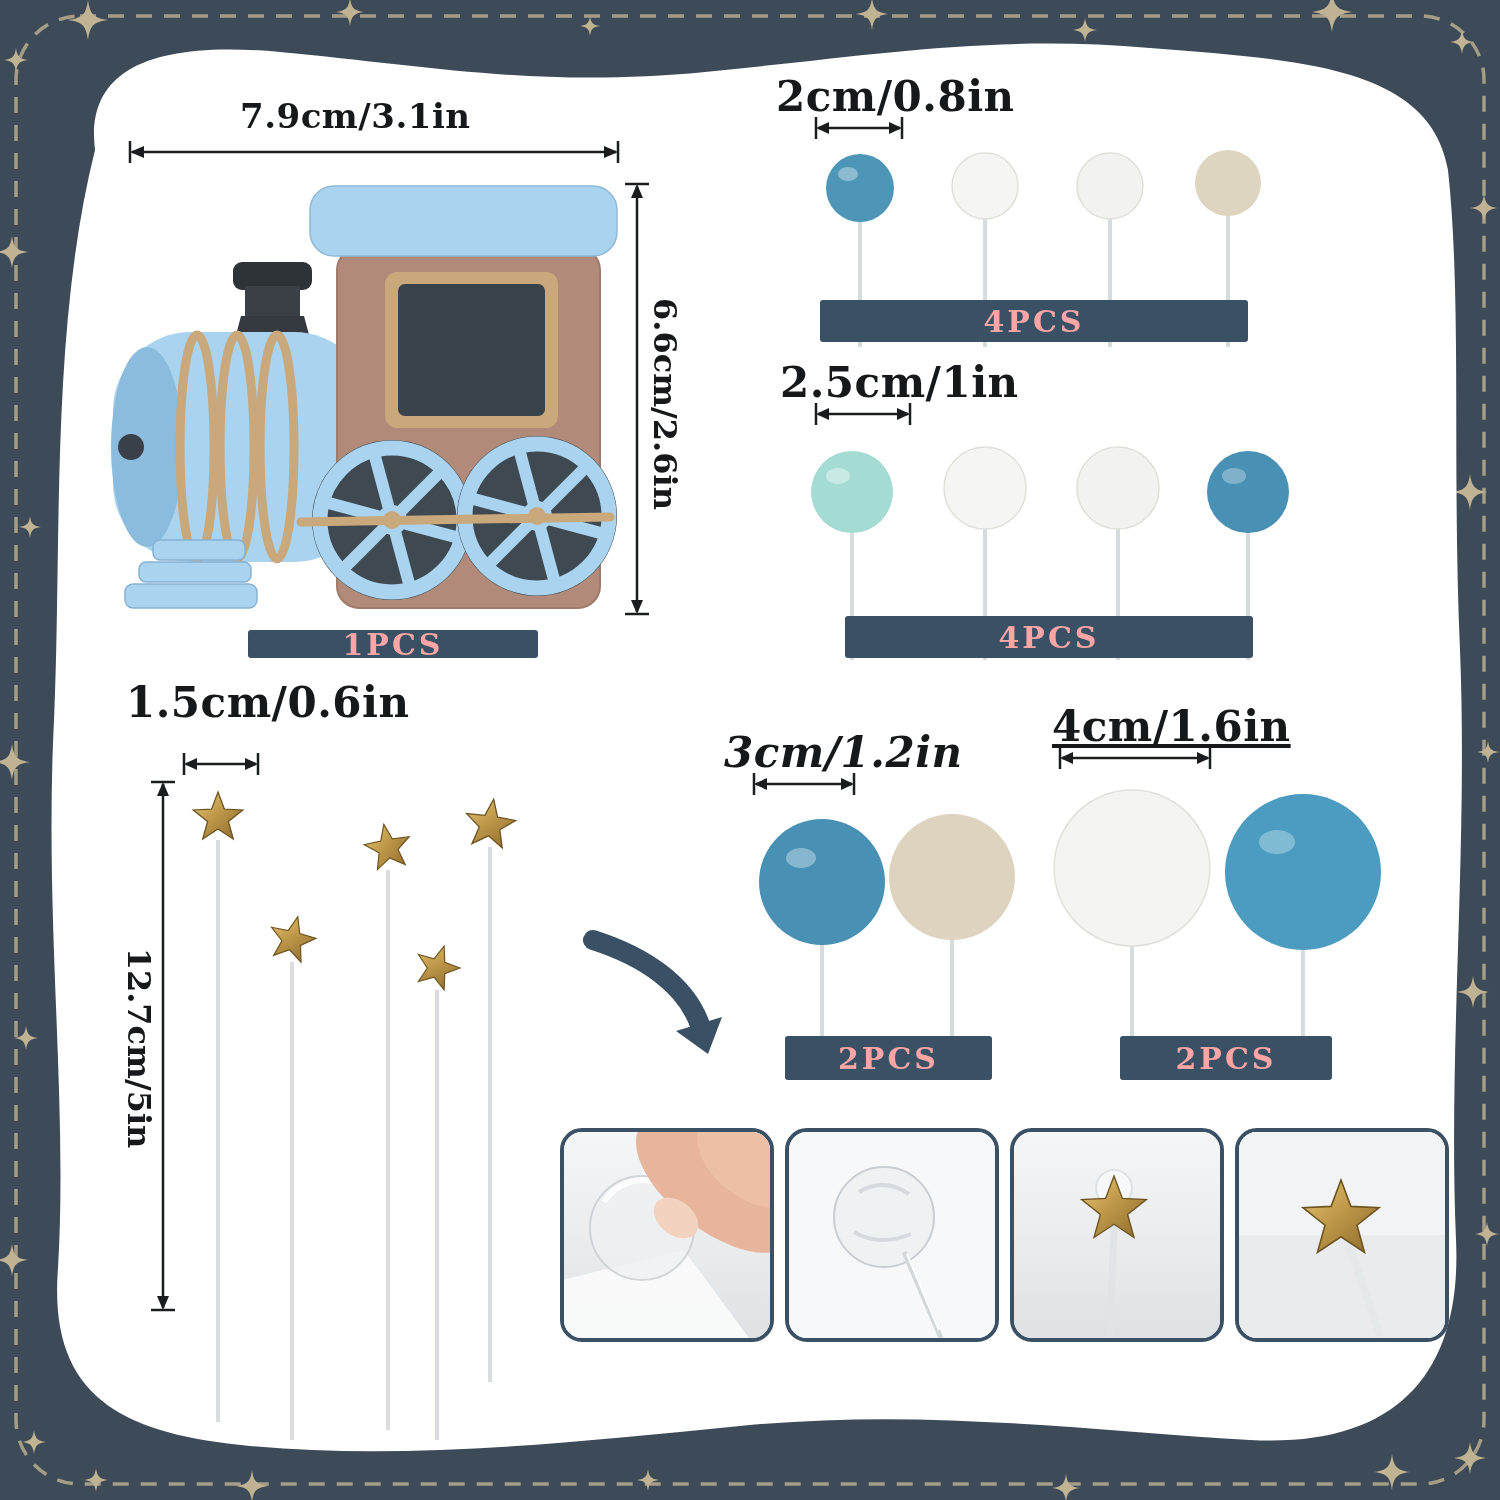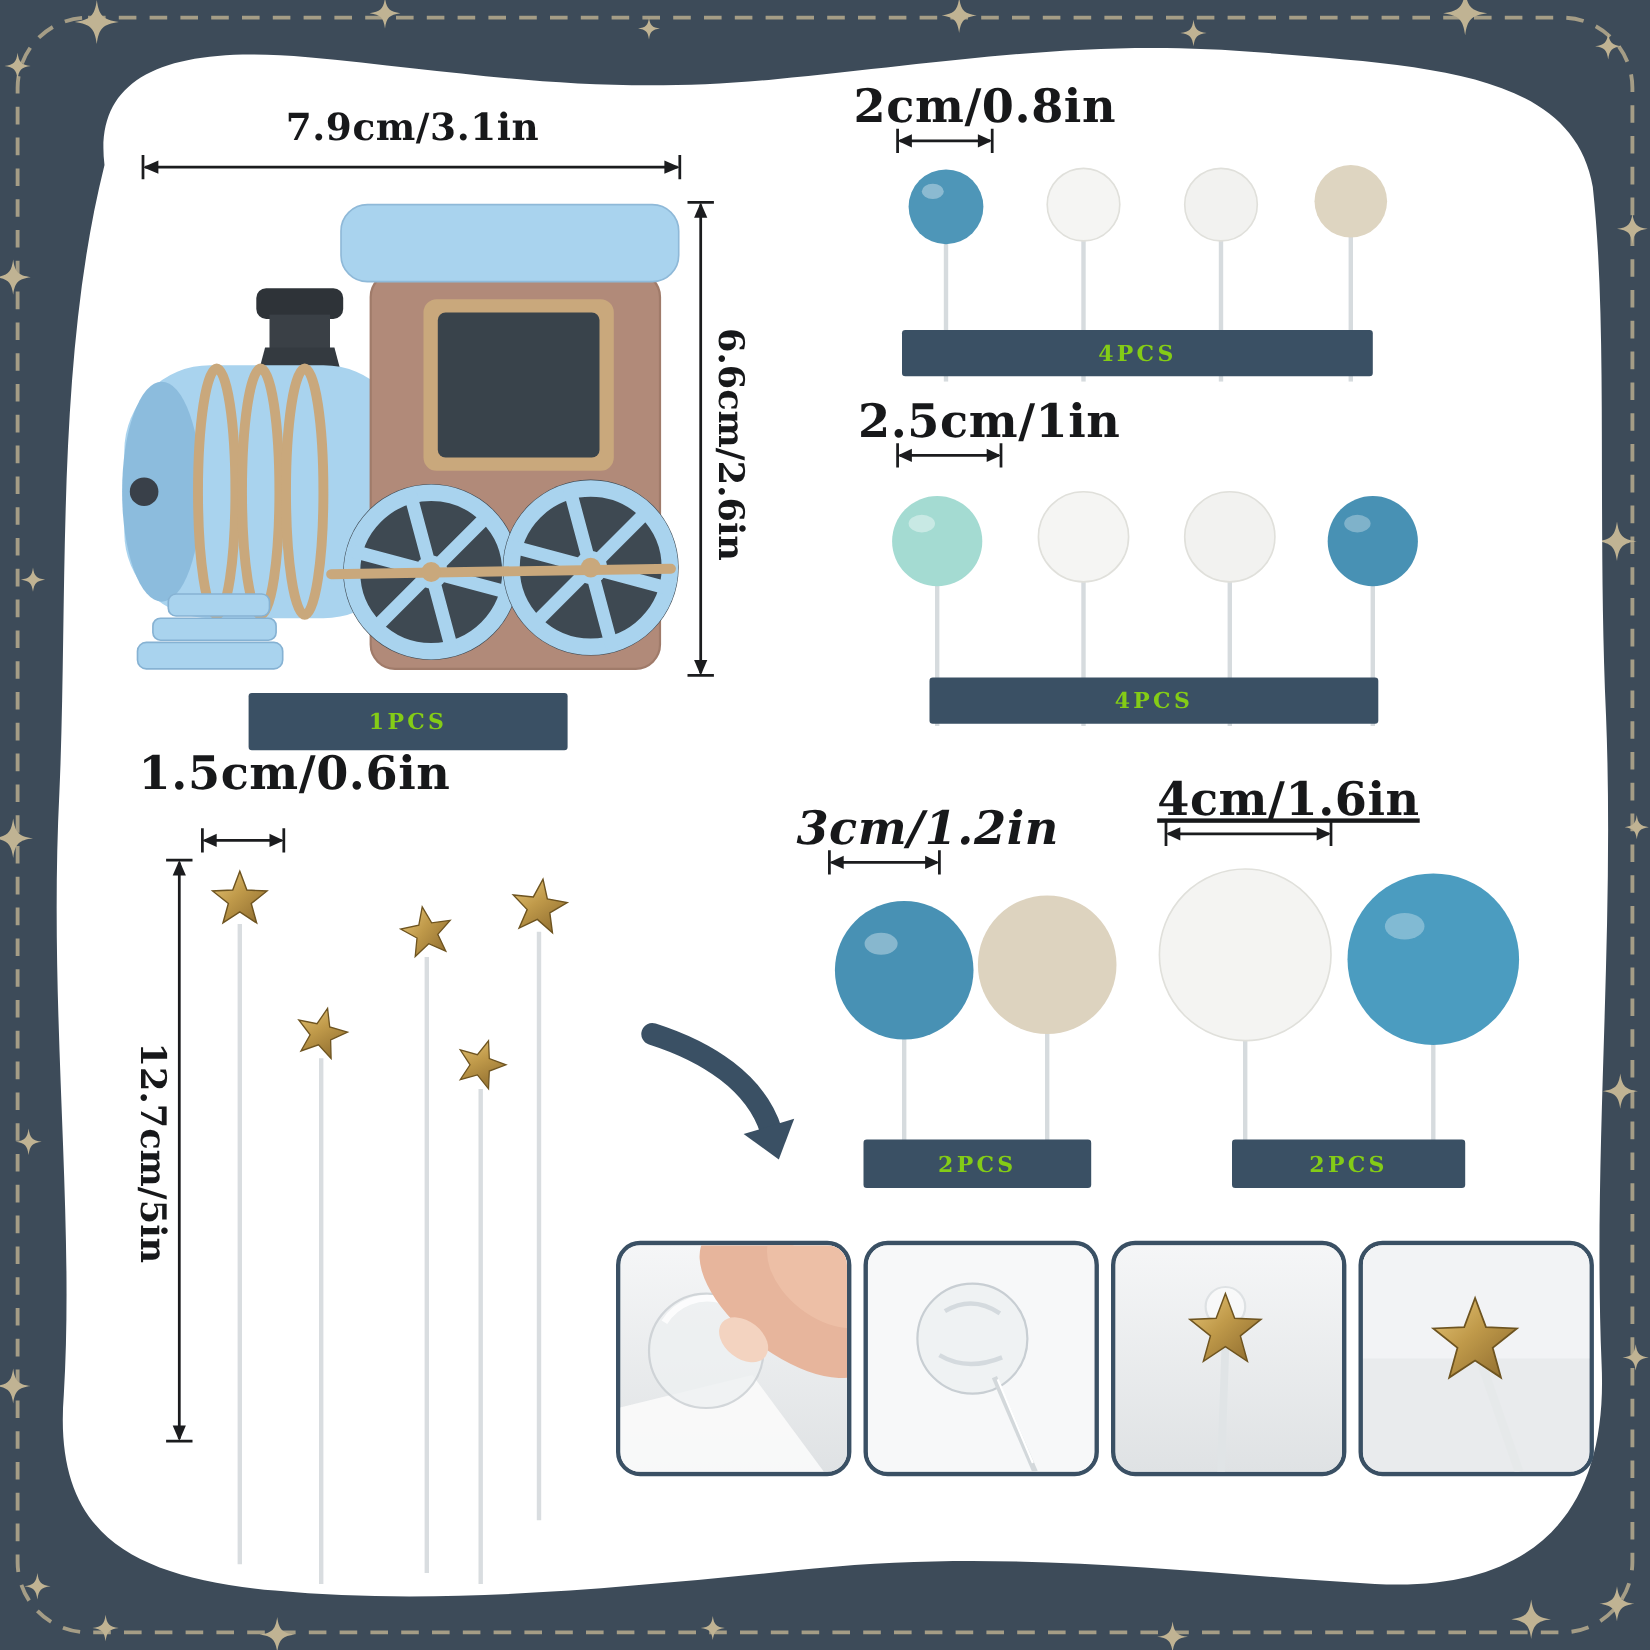--- a/index.html
+++ b/index.html
@@ -2,24 +2,24 @@
 <html><head>
 <meta charset="utf-8">
 <style>
   html,body{margin:0;padding:0;background:#3d4b59;}
   #canvas{position:relative;width:1500px;height:1500px;background:#3d4b59;overflow:hidden;
           font-family:"DejaVu Serif",serif;}
   .abs{position:absolute;}
   svg{display:block;}
   .dim-label{position:absolute;font-weight:700;font-size:42px;color:#17181a;
              letter-spacing:.5px;white-space:nowrap;}
-  .dim-label.center{text-align:center;}
+  .dim-label.center{text-align:left;}
   .vlabel{position:absolute;font-weight:700;font-size:32px;color:#17181a;text-align:center;
           transform:rotate(90deg);white-space:nowrap;}
-  .badge{position:absolute;background:#3a5064;color:#84cc16;font-weight:700;font-size:20px;
+  .badge{position:absolute;background:#3a5064;color:#fca5a5;font-weight:700;font-size:30px;
          letter-spacing:3px;display:flex;align-items:center;justify-content:center;
          border-radius:3px;}
   .thumb{position:absolute;width:206px;height:206px;border:4px solid #3a5064;border-radius:22px;
          overflow:hidden;background:#f2f3f4;}
   .arrow-stroke{stroke:#1b1c1e;stroke-width:2.5;}
 </style>
 </head>
 <body>
 
 <div id="canvas">
@@ -160,21 +160,21 @@
       </g>
       <circle cx="432" cy="366" r="15" fill="#a9d3ee"></circle>
     </g>
     <g>
       <line x1="196" y1="372" x2="505" y2="367" stroke="#c9a87c" stroke-width="9" stroke-linecap="round"></line>
       <circle cx="287" cy="370" r="9" fill="#c9a87c"></circle>
       <circle cx="432" cy="366" r="9" fill="#c9a87c"></circle>
     </g>
   </svg>
 
-  <div class="badge" style="left:226px;top:630px;width:290px;height:52px;">1PCS</div>
+  <div class="badge" style="left:248px;top:630px;width:290px;height:28px;">1PCS</div>
 
   <div class="dim-label" style="left:776px;top:72px;">2cm/0.8in</div>
 
   <svg class="abs" style="left:814px;top:116px" width="90" height="24" viewBox="0 0 90 24">
     <g class="arrow-stroke">
       <line x1="2" y1="1" x2="2" y2="23"></line>
         <line x1="88" y1="1" x2="88" y2="23"></line>
       <line x1="4" y1="12" x2="86" y2="12"></line>
     </g>
     <polygon points="2,12 15,6 15,18" fill="#1b1c1e"></polygon>

